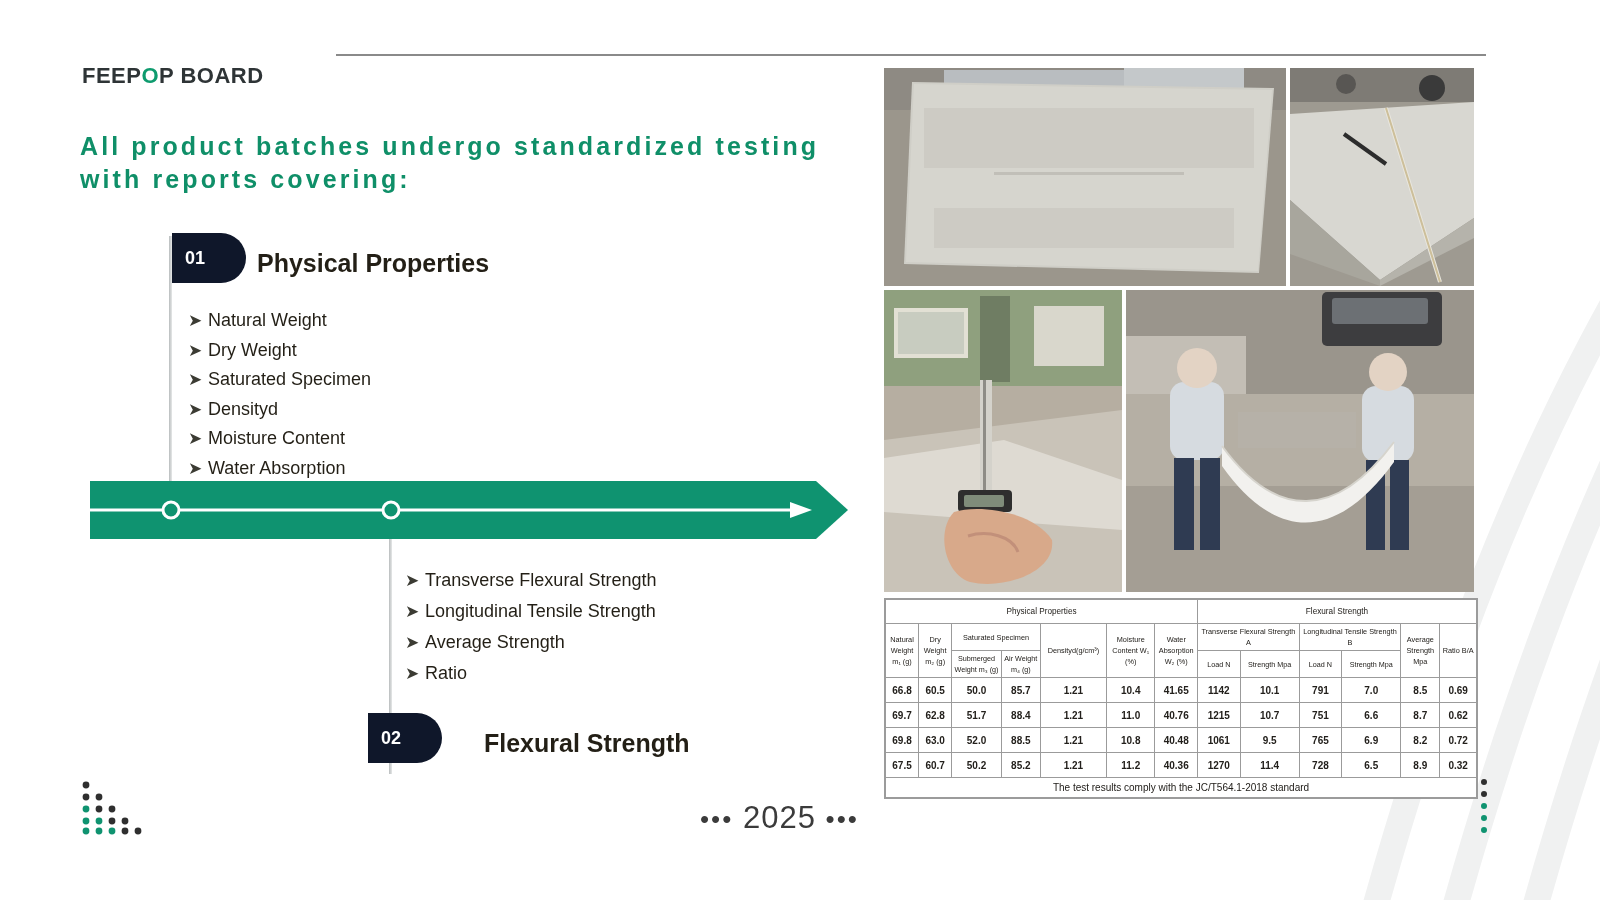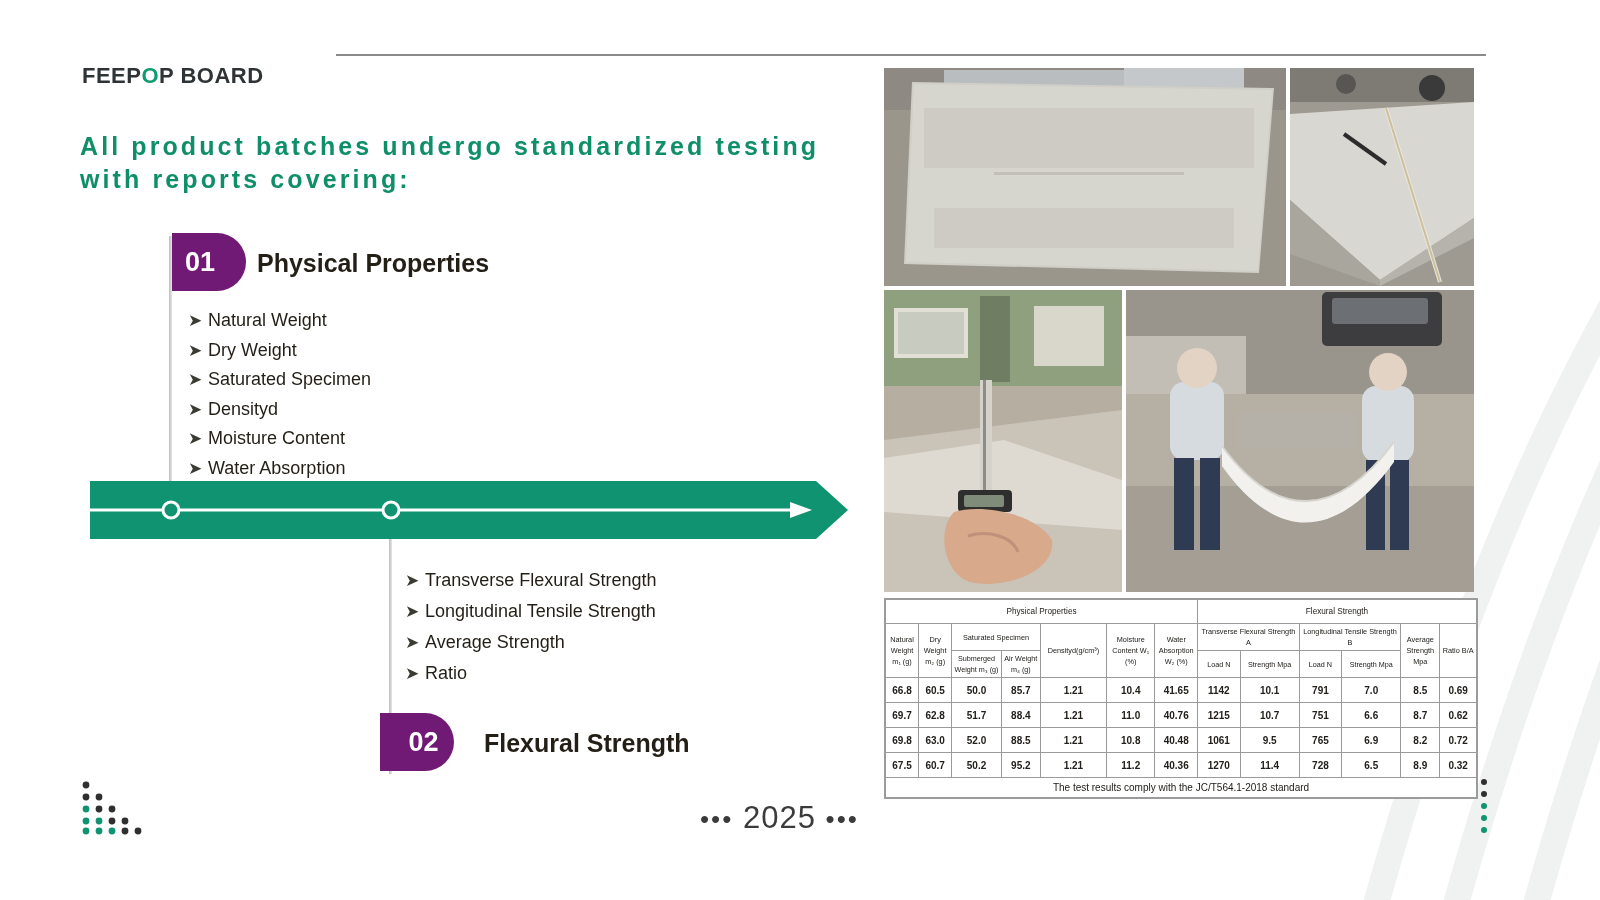--- a/index.html
+++ b/index.html
@@ -67,34 +67,34 @@
     width: 3px;
     background: linear-gradient(to right,#b8bcbd,#e6e8e8);
     z-index: 2;
   }
   .stem-1 { left: 169px; top: 236px; height: 295px; }
   .stem-2 { left: 389px; top: 492px; height: 282px; }
 
   
   .badge {
     position: absolute;
-    height: 58px;
+    height: 50px;
     width: 74px;
-    background: #701a75;
+    background: #0f172a;
     border-radius: 0 30px 30px 0;
     color: #ffffff;
-    font-size: 27px;
+    font-size: 18px;
     font-weight: bold;
     display: flex;
     align-items: center;
     padding-left: 13px;
     z-index: 6;
   }
   .badge-1 { left: 172px; top: 233px; }
-  .badge-2 { left: 380px; top: 713px; justify-content: center; }
+  .badge-2 { left: 368px; top: 713px; }
 
   .section-title {
     position: absolute;
     font-size: 25px;
     font-weight: bold;
     color: #231f16;
     z-index: 6;
     white-space: nowrap;
   }
   .title-1 { left: 257px; top: 249px; }
@@ -472,21 +472,21 @@
           <td>9.5</td>
           <td>765</td>
           <td>6.9</td>
           <td>8.2</td>
           <td>0.72</td>
         </tr>
         <tr>
           <td>67.5</td>
           <td>60.7</td>
           <td>50.2</td>
-          <td>95.2</td>
+          <td>85.2</td>
           <td>1.21</td>
           <td>11.2</td>
           <td>40.36</td>
           <td>1270</td>
           <td>11.4</td>
           <td>728</td>
           <td>6.5</td>
           <td>8.9</td>
           <td>0.32</td>
         </tr>

